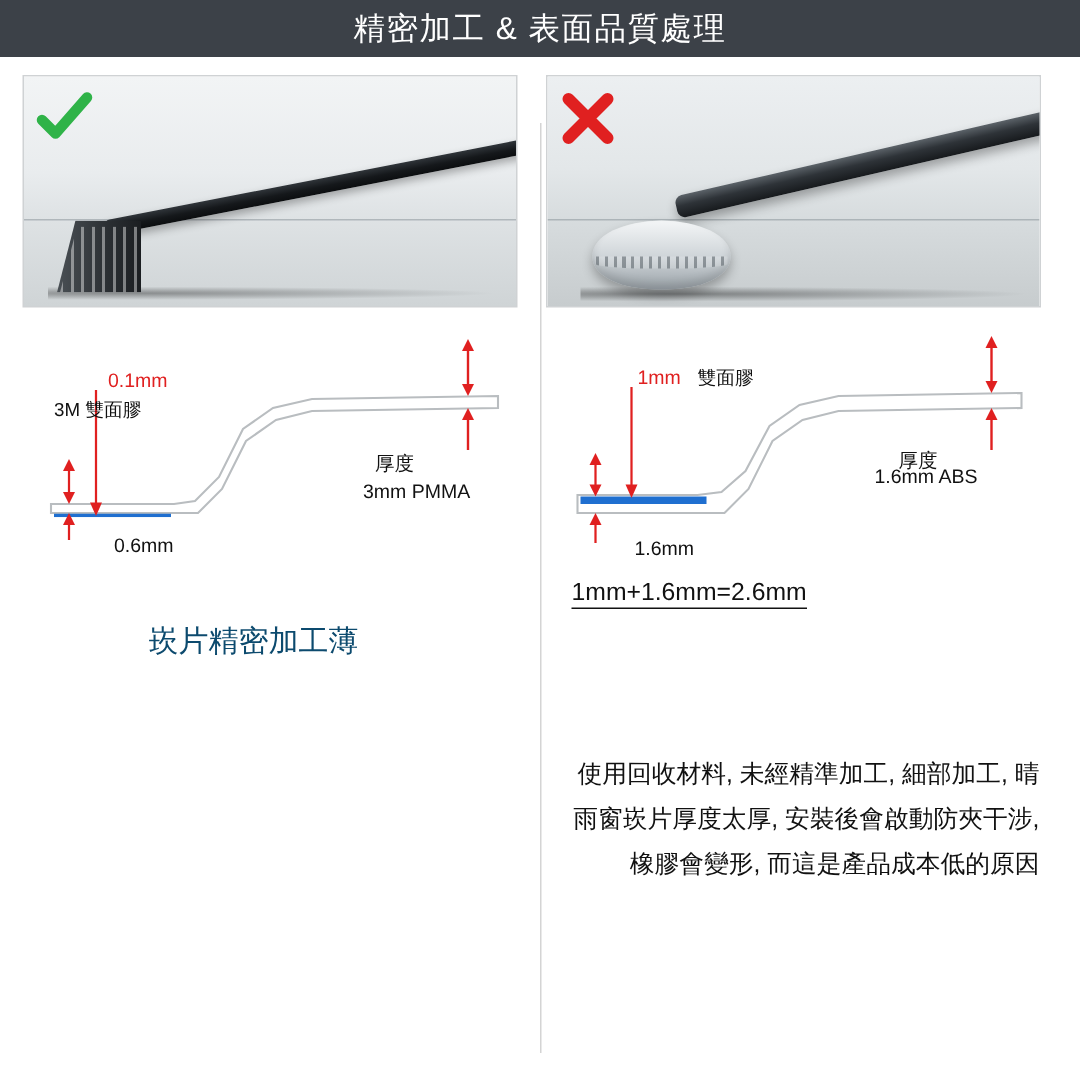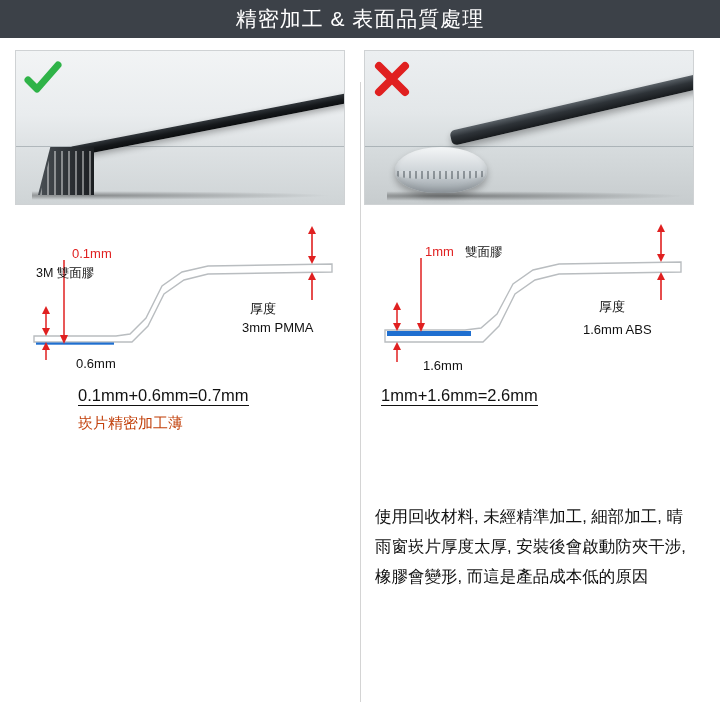--- a/index.html
+++ b/index.html
@@ -177,23 +177,24 @@
     font-size: 16.5px;
     color: #111;
   }
   .formula .u { border-bottom: 1px solid #111; padding-bottom: 1px; }
   .col.left .formula { text-align: left; padding-left: 78px; }
   .col.right .formula { text-align: left; padding-left: 32px; }
 
   
   .subline {
     position: absolute;
-    font-size: 15px;
-    color: #c2410c;
+    font-size: 20px;
+    color: #0c4a6e;
     white-space: nowrap;
+    margin-left: 21px;
   }
   .subline.a { left: 78px; top: 376px; }
   .subline.b { left: 104px; top: 406px; }
 
   
   .lower {
     position: absolute;
     top: 446px;
     width: 318px;
     font-size: 16.5px;
@@ -201,21 +202,21 @@
     color: #111;
   }
   .col.left .lower { left: 28px; }
   .col.right .lower { left: 26px; }
 
   .num-item {
     position: relative;
     padding-left: 0;
     margin: 0;
   }
-  .para { text-align: left; }
+  .para { text-align: right; }
 </style>
 </head>
 <body>
 
 <div id="page">
 
   <div class="header">
     <div class="header-title">精密加工 &amp; 表面品質處理</div>
   </div>
 
@@ -261,23 +262,20 @@
           <polygon points="34,128 30,136 38,136" fill="#e02020"></polygon>
         </svg>
 
         <span class="xs-label red" style="left:60px; top:32px;">0.1mm</span>
         <span class="xs-label dark" style="left:24px; top:51px; font-size:12.5px;">3M 雙面膠</span>
         <span class="xs-label dark" style="left:64px; top:142px;">0.6mm</span>
         <span class="xs-label dark" style="left:238px; top:86px;">厚度</span>
         <span class="xs-label dark" style="left:230px; top:106px;">3mm PMMA</span>
       </div>
 
-      <div class="formula">
-        <span class="u">0.1mm+0.6mm=0.7mm</span>
-      </div>
       <div class="subline a">崁片精密加工薄</div>
 
     </div>
 
     <div class="col right">
 
       <div class="photo-wrap">
         <div class="photo-bg alt"></div>
         <div class="photo-table-line"></div>
         <div class="R-shadow"></div>
@@ -311,21 +309,21 @@
           <polygon points="36,117 32,109 40,109" fill="#e02020"></polygon>
           <polygon points="36,88 32,96 40,96" fill="#e02020"></polygon>
           <line x1="36" y1="132" x2="36" y2="148" stroke="#e02020" stroke-width="1.5"></line>
           <polygon points="36,128 32,136 40,136" fill="#e02020"></polygon>
         </svg>
 
         <span class="xs-label red" style="left:64px; top:30px;">1mm</span>
         <span class="xs-label dark" style="left:104px; top:30px; font-size:12.5px;">雙面膠</span>
         <span class="xs-label dark" style="left:62px; top:144px;">1.6mm</span>
         <span class="xs-label dark" style="left:238px; top:84px;">厚度</span>
-        <span class="xs-label dark" style="left:222px; top:108px;">1.6mm ABS</span>
+        <span class="xs-label dark" style="left:222px; top:96px;">1.6mm ABS</span>
       </div>
 
       <div class="formula">
         <span class="u">1mm+1.6mm=2.6mm</span>
       </div>
 
       <div class="lower">
         <p class="para">使用回收材料, 未經精準加工, 細部加工, 晴雨窗崁片厚度太厚, 安裝後會啟動防夾干涉, 橡膠會變形, 而這是產品成本低的原因</p>
       </div>
     </div>

